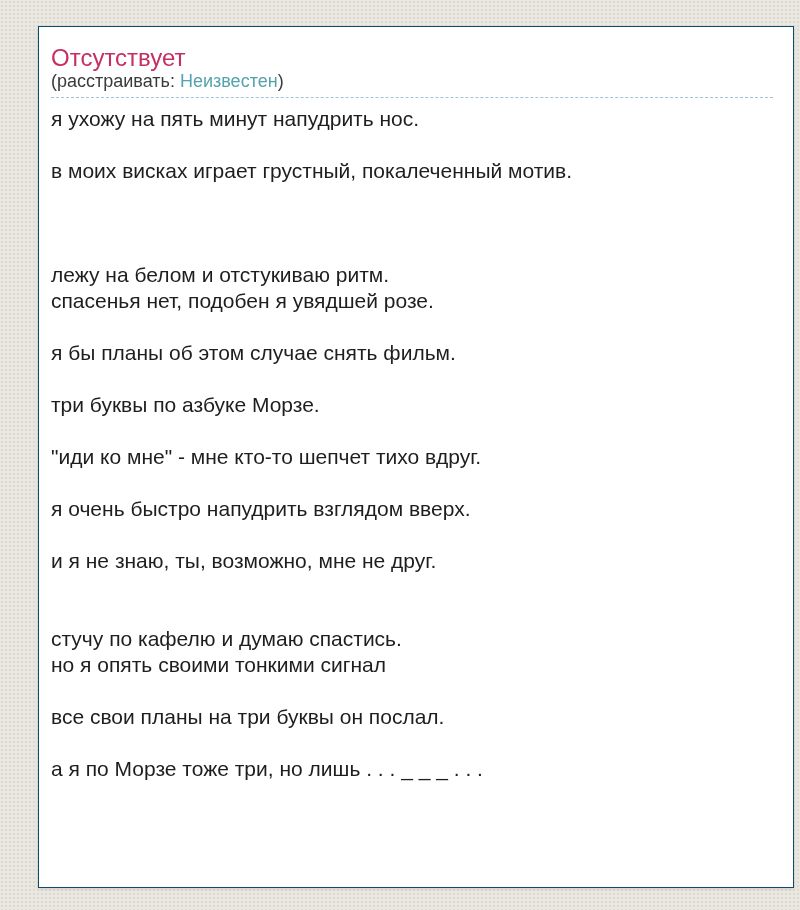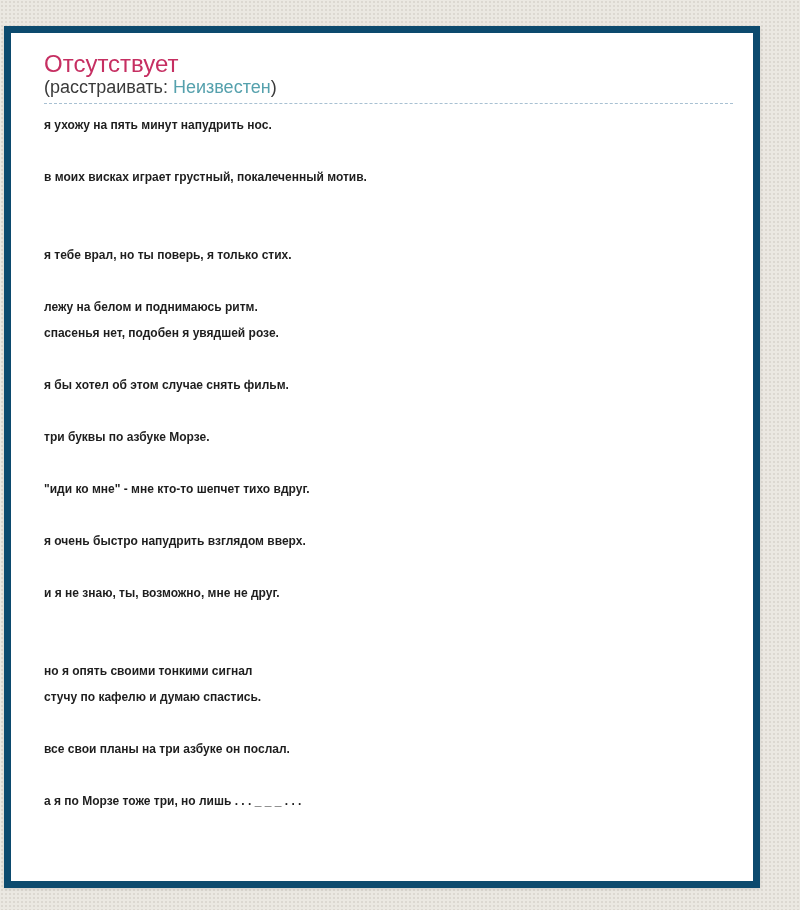--- a/index.html
+++ b/index.html
@@ -19,28 +19,28 @@
     font-family: "Liberation Sans", sans-serif;
   }
   body {
     background-color: var(--page-bg);
     background-image: radial-gradient(#dcd8d1 0.9px, rgba(0,0,0,0) 1px);
     background-size: 4px 4px;
     position: relative;
   }
   .card {
     position: absolute;
-    left: 4px;
+    left: 38px;
     top: 26px;
     width: 756px;
     height: 862px;
     background: var(--card-bg);
-    border: 7px solid #0c4a6e;
+    border: 1px solid #0c4a6e;
     box-shadow: 0 1px 3px rgba(0,0,0,0.12);
-    padding: 18px 20px 0 33px;
+    padding: 18px 20px 0 12px;
   }
   .song-title {
     font-size: 24px;
     font-weight: normal;
     line-height: 26px;
     color: var(--title-color);
   }
   .subtitle {
     font-size: 18px;
     line-height: 21px;
@@ -49,22 +49,22 @@
     border-bottom: 1px dashed var(--separator-color);
   }
   .artist-link {
     color: var(--artist-link-color);
     text-decoration: none;
     cursor: pointer;
     text-align: center;
   }
   .lyrics {
     padding-top: 8px;
-    font-size: 12px;
-    font-weight: bold;
+    font-size: 21px;
+    font-weight: normal;
     color: var(--lyrics-color);
   }
   .lyric-line {
     line-height: 26px;
     min-height: 26px;
     white-space: pre-wrap;
   }
 </style>
 </head>
 <body>
@@ -73,36 +73,35 @@
   <h1 class="song-title">Отсутствует</h1>
   <div class="subtitle">
     <span>(расстраивать: </span><a class="artist-link">Неизвестен</a><span>)</span>
   </div>
   <div class="lyrics">
       <div class="lyric-line">я ухожу на пять минут напудрить нос.</div>
       <div class="lyric-line"></div>
       <div class="lyric-line">в моих висках играет грустный, покалеченный мотив.</div>
       <div class="lyric-line"></div>
       <div class="lyric-line"></div>
-      <div class="lyric-line">я тебе врал, но ты поверь, я только стих.</div>
       <div class="lyric-line"></div>
-      <div class="lyric-line">лежу на белом и поднимаюсь ритм.</div>
+      <div class="lyric-line">лежу на белом и отстукиваю ритм.</div>
       <div class="lyric-line">спасенья нет, подобен я увядшей розе.</div>
       <div class="lyric-line"></div>
-      <div class="lyric-line">я бы хотел об этом случае снять фильм.</div>
+      <div class="lyric-line">я бы планы об этом случае снять фильм.</div>
       <div class="lyric-line"></div>
       <div class="lyric-line">три буквы по азбуке Морзе.</div>
       <div class="lyric-line"></div>
       <div class="lyric-line">"иди ко мне" - мне кто-то шепчет тихо вдруг.</div>
       <div class="lyric-line"></div>
       <div class="lyric-line">я очень быстро напудрить взглядом вверх.</div>
       <div class="lyric-line"></div>
       <div class="lyric-line">и я не знаю, ты, возможно, мне не друг.</div>
       <div class="lyric-line"></div>
       <div class="lyric-line"></div>
+      <div class="lyric-line">стучу по кафелю и думаю спастись.</div>
       <div class="lyric-line">но я опять своими тонкими сигнал</div>
-      <div class="lyric-line">стучу по кафелю и думаю спастись.</div>
       <div class="lyric-line"></div>
-      <div class="lyric-line">все свои планы на три азбуке он послал.</div>
+      <div class="lyric-line">все свои планы на три буквы он послал.</div>
       <div class="lyric-line"></div>
       <div class="lyric-line">а я по Морзе тоже три, но лишь . . . _ _ _ . . .</div>
     </div>
 </div>
 
 </body></html>

